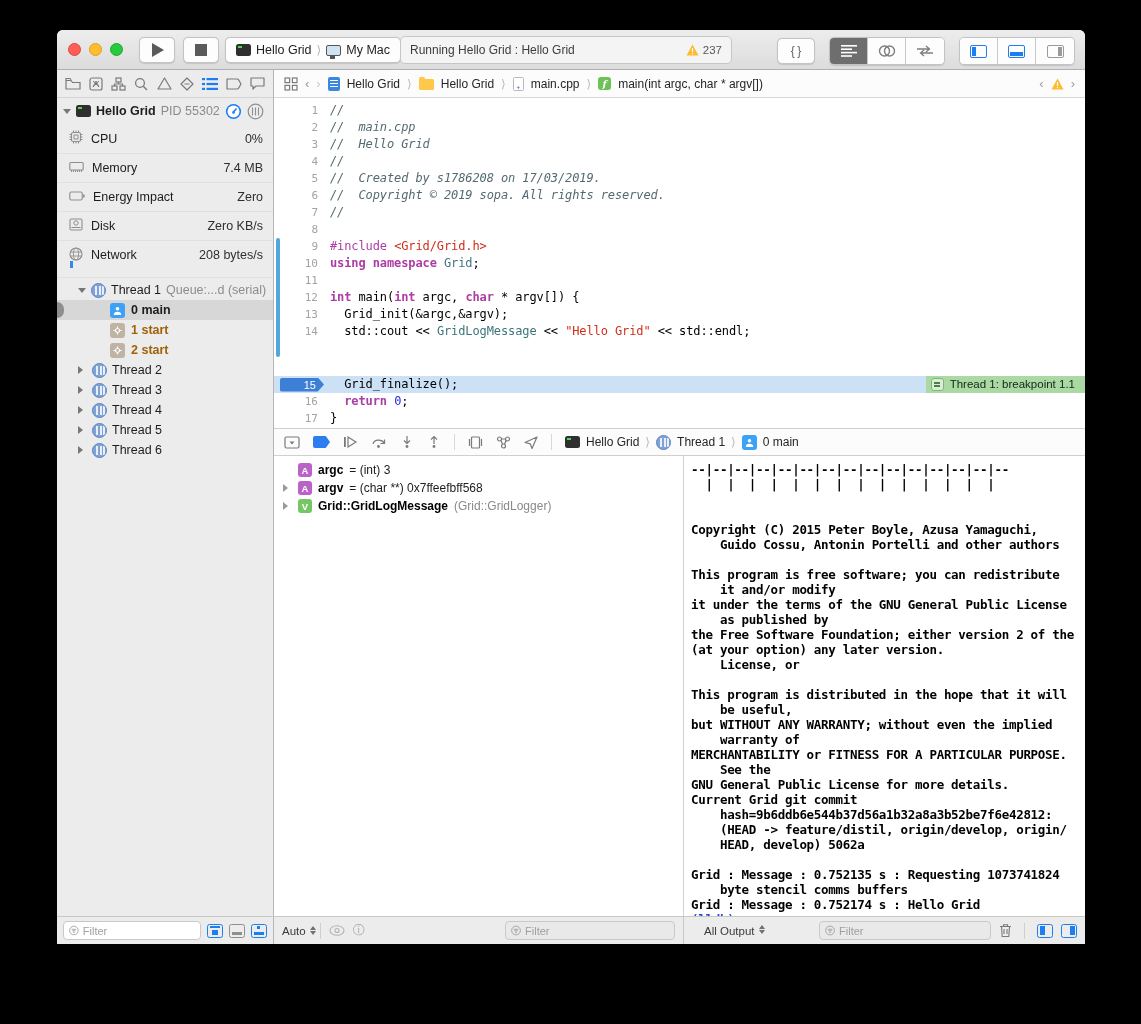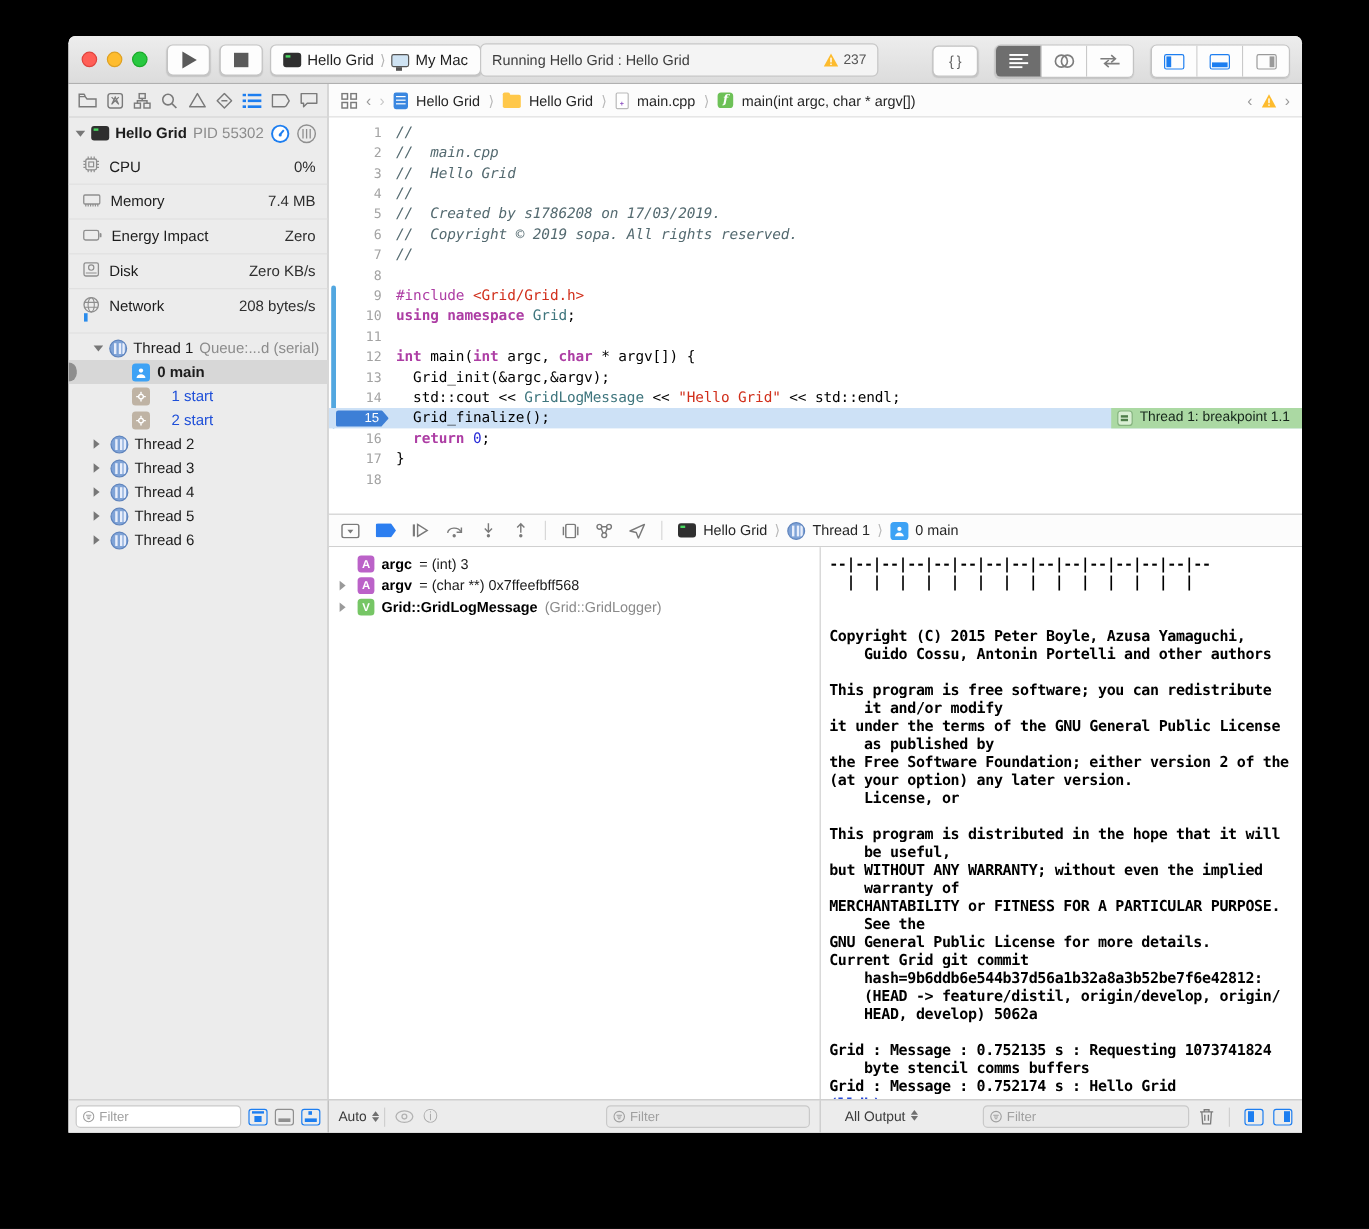--- a/index.html
+++ b/index.html
@@ -52,21 +52,21 @@
   .gauge-row:first-child { border-top:none; }
   .gauge-val { margin-left:auto; color:#2e2e2e; }
   .net-tick { position:absolute; left:13px; bottom:1px; width:3px; height:7px; background:#2b8ceb; }
   .threads { margin-top:8px; border-top:1px solid #e0e0e0; padding-top:2px; }
   .t-row { height:20px; display:flex; align-items:center; gap:5px; padding-left:21px; position:relative; }
   .t-row .detail { color:#8c8c8c; }
   .f-row { height:20px; display:flex; align-items:center; gap:6px; padding-left:53px; position:relative; }
   .f-row.sel { background:#d7d7d7; }
   .f-row.sel .marker { position:absolute; left:0; top:2px; width:7px; height:16px; background:#8e8e8e; border-radius:0 7px 7px 0; }
   .f-row .fname { font-weight:700; }
-  .f-row.dim .fname { font-weight:400; color:#1d4ed8;margin-left:12px; }
+  .f-row.dim .fname { font-weight:700; color:#a16207; }
   .badge-sq { width:15px; height:15px; border-radius:3px; display:flex; align-items:center; justify-content:center; }
   .thread-ic { width:15px; height:15px; border-radius:50%; background:#7fa3d7; border:1px solid #5f84bd; position:relative; overflow:hidden; }
   .thread-ic i { position:absolute; top:2px; bottom:2px; width:2px; background:#e8eefb; }
   .thread-ic i:nth-child(1){left:3px;} .thread-ic i:nth-child(2){left:6.5px;} .thread-ic i:nth-child(3){left:10px;}
 
   
   .jumpbar { position:absolute; left:0; right:0; top:0; height:28px; border-bottom:1px solid #d8d8d8; background:#fcfcfc; display:flex; align-items:center; gap:7px; padding:0 10px; font-size:12px; color:#262626; }
   .jb-sep { color:#b9b9b9; }
   .jb-right { margin-left:auto; display:flex; align-items:center; gap:7px; color:#9a9a9a; font-size:13px; }
   .fdoc { width:12px; height:14px; border-radius:2px; background:#3a87e0; position:relative; }
@@ -81,21 +81,21 @@
   .cline-row { height:17px; line-height:17px; white-space:pre; position:relative; }
   .gut { display:inline-block; width:44px; text-align:right; color:#a3a3a3; font-size:11px; padding-right:0; vertical-align:top; }
   .ctext { padding-left:12px; letter-spacing:-.1px; font-weight:500; }
   .tok-com { color:#546a70; font-style:italic; }
   .tok-kw { color:#ad3da4; font-weight:700; }
   .tok-pre { color:#ad3da4; }
   .tok-str { color:#d12f1b; }
   .tok-typ { color:#3e757d; }
   .tok-num { color:#272ad8; }
   .tok-pln { color:#000; }
-  .bp-row { background:#cde1f6; }
+  .bp-row { background:#cde1f6;margin-top:36px; }
   .bp-badge { position:absolute; left:6px; top:1.5px; width:44px; height:14px; background:#3d7fd6; color:#fff; font-size:11px; text-align:right; padding-right:8px; line-height:14px; clip-path:polygon(0 0, 86% 0, 100% 50%, 86% 100%, 0 100%); border-radius:2px; font-family:"Liberation Sans",sans-serif; }
   .changebar { position:absolute; left:2px; top:140px; width:4px; height:119px; background:#52a7e0; border-radius:2px; }
   .annot { position:absolute; right:0; top:0; height:17px; background:#abd9a3; display:flex; align-items:center; gap:6px; padding:0 10px 0 5px; font-family:"Liberation Sans",sans-serif; font-size:11.5px; color:#15251a; }
   .annot-ic { width:13px; height:13px; border-radius:3px; background:#d9efd4; border:1px solid #85b37f; position:relative; }
   .annot-ic:after { content:""; position:absolute; left:2.5px; right:2.5px; top:3px; height:1.5px; background:#4e7d4a; box-shadow:0 3px 0 #4e7d4a; }
 
   
   .dbgbar { position:absolute; left:0; right:0; top:358px; height:28px; border-top:1px solid #d0d0d0; border-bottom:1px solid #d0d0d0; background:#fcfcfc; display:flex; align-items:center; gap:13px; padding:0 10px; font-size:12px; color:#262626; }
   .dbg-div { width:1px; height:16px; background:#d8d8d8; }
   .bp-toggle { width:17px; height:12px; background:#2c7ef0; clip-path:polygon(0 0, 75% 0, 100% 50%, 75% 100%, 0 100%); border-radius:2px; }

